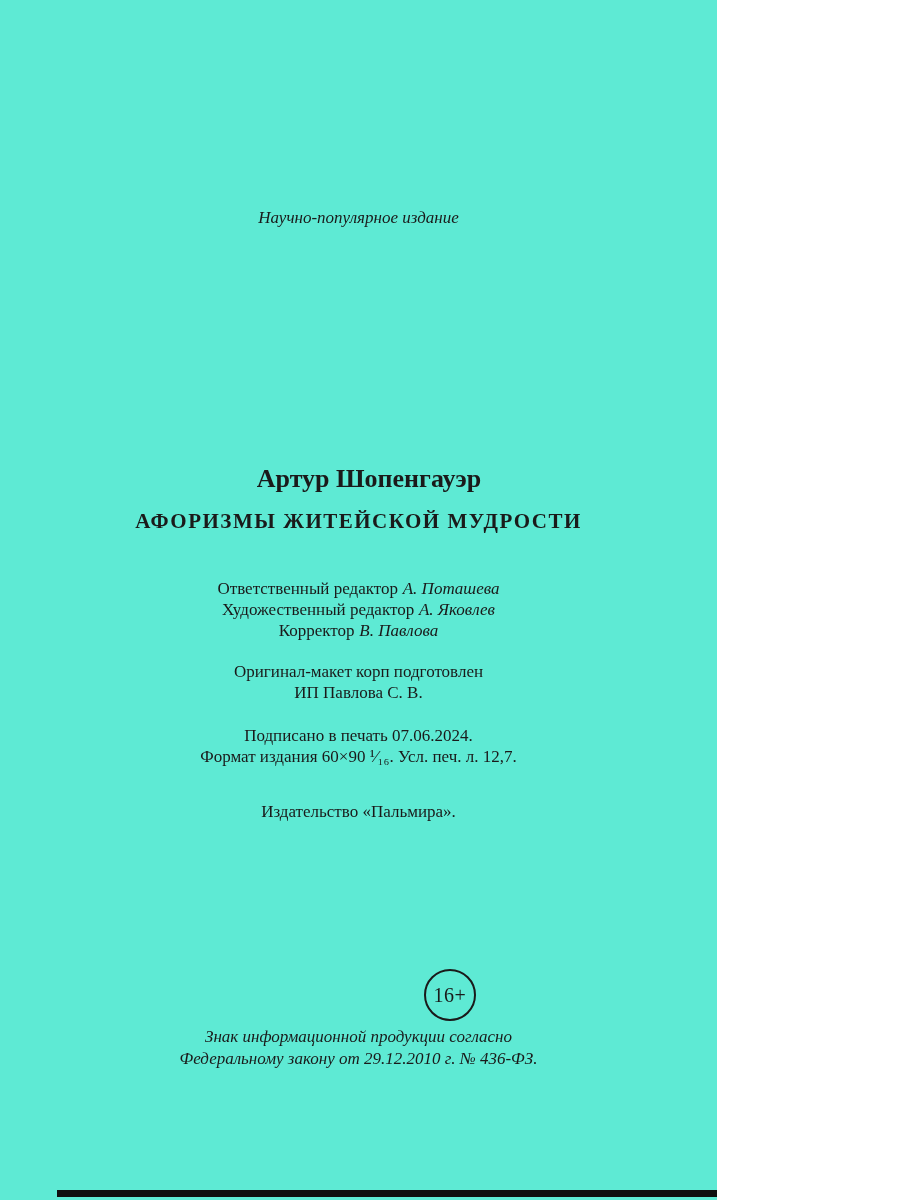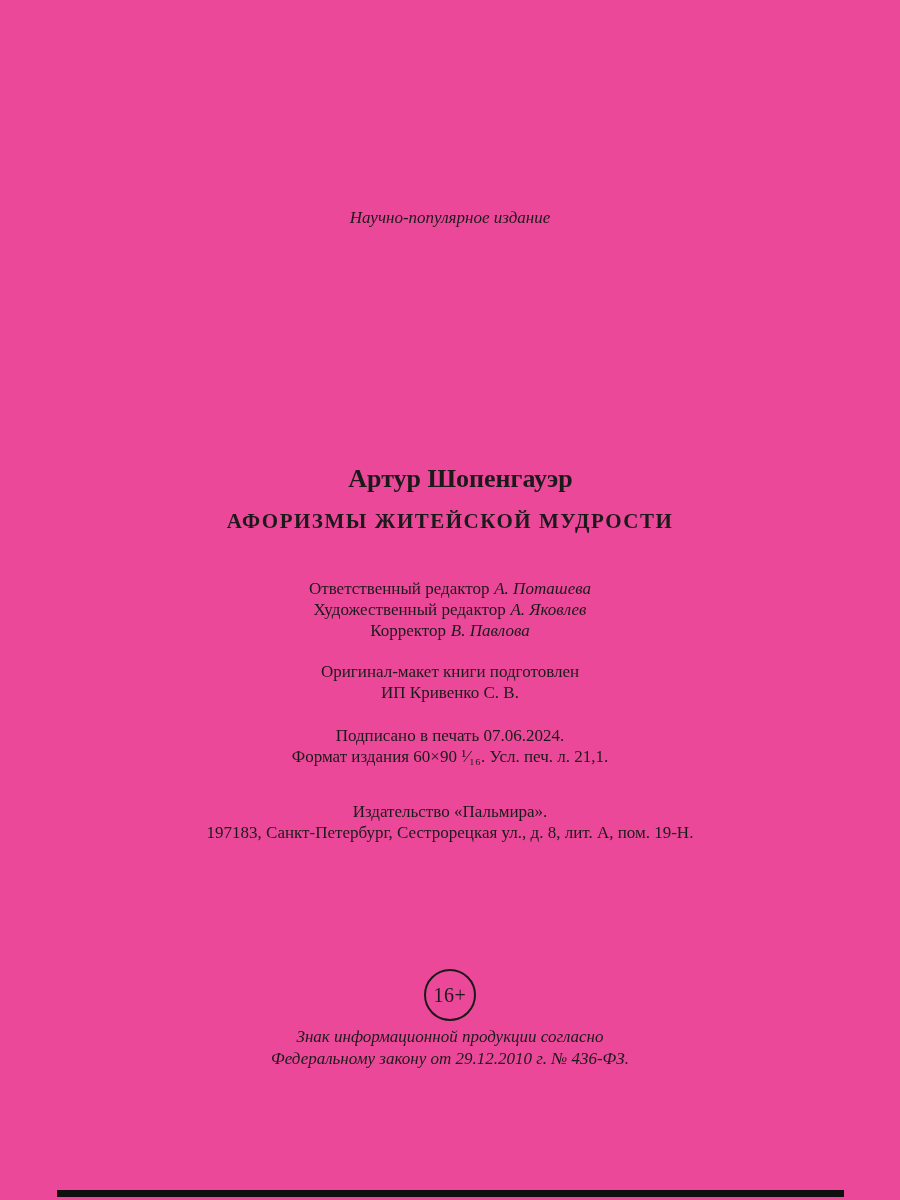--- a/index.html
+++ b/index.html
@@ -1,22 +1,22 @@
 <!DOCTYPE html>
 <html><head>
 <meta charset="utf-8">
 <style>
   * { margin: 0; padding: 0; box-sizing: border-box; }
   html, body { background: #ffffff; }
   body { font-family: "Liberation Serif", "DejaVu Serif", serif; color: #1a1a1a; }
   .page {
     position: relative;
-    width: 900px;
+    width: 717px;
     height: 1200px;
-    background: #ec4899;
+    background: #5eead4;
     overflow: hidden;
   }
   .block {
     position: absolute;
     left: 0; right: 0;
     text-align: center;
   }
   .line { line-height: 21px; font-size: 17px; }
   .it { font-style: italic; }
   .name-gap { margin-left: 0.28em; }
@@ -82,32 +82,31 @@
       <span>Художественный редактор</span><span class="it name-gap">А. Яковлев</span>
     </div>
     <div class="line">
       <span>Корректор</span><span class="it name-gap">В. Павлова</span>
     </div>
   </div>
 
   <div class="block book-title">АФОРИЗМЫ ЖИТЕЙСКОЙ МУДРОСТИ</div>
 
   <div class="block layout-note">
-    <div class="line">Оригинал-макет книги подготовлен</div>
-    <div class="line">ИП Кривенко С. В.</div>
+    <div class="line">Оригинал-макет корп подготовлен</div>
+    <div class="line">ИП Павлова С. В.</div>
   </div>
 
   <div class="block print-info">
     <div class="line">Подписано в печать 07.06.2024.</div>
-    <div class="line">Формат издания 60×90 ¹⁄₁₆. Усл. печ. л. 21,1.</div>
+    <div class="line">Формат издания 60×90 ¹⁄₁₆. Усл. печ. л. 12,7.</div>
   </div>
 
   <div class="block publisher">
     <div class="line">Издательство «Пальмира».</div>
-    <div class="line">197183, Санкт-Петербург, Сестрорецкая ул., д. 8, лит. А, пом. 19-Н.</div>
   </div>
 
 
   <div class="age-badge">
     <span>16+</span>
   </div>
 
   <div class="block legal">
     <div class="line">Знак информационной продукции согласно</div>
     <div class="line">Федеральному закону от 29.12.2010 г. № 436-ФЗ.</div>

